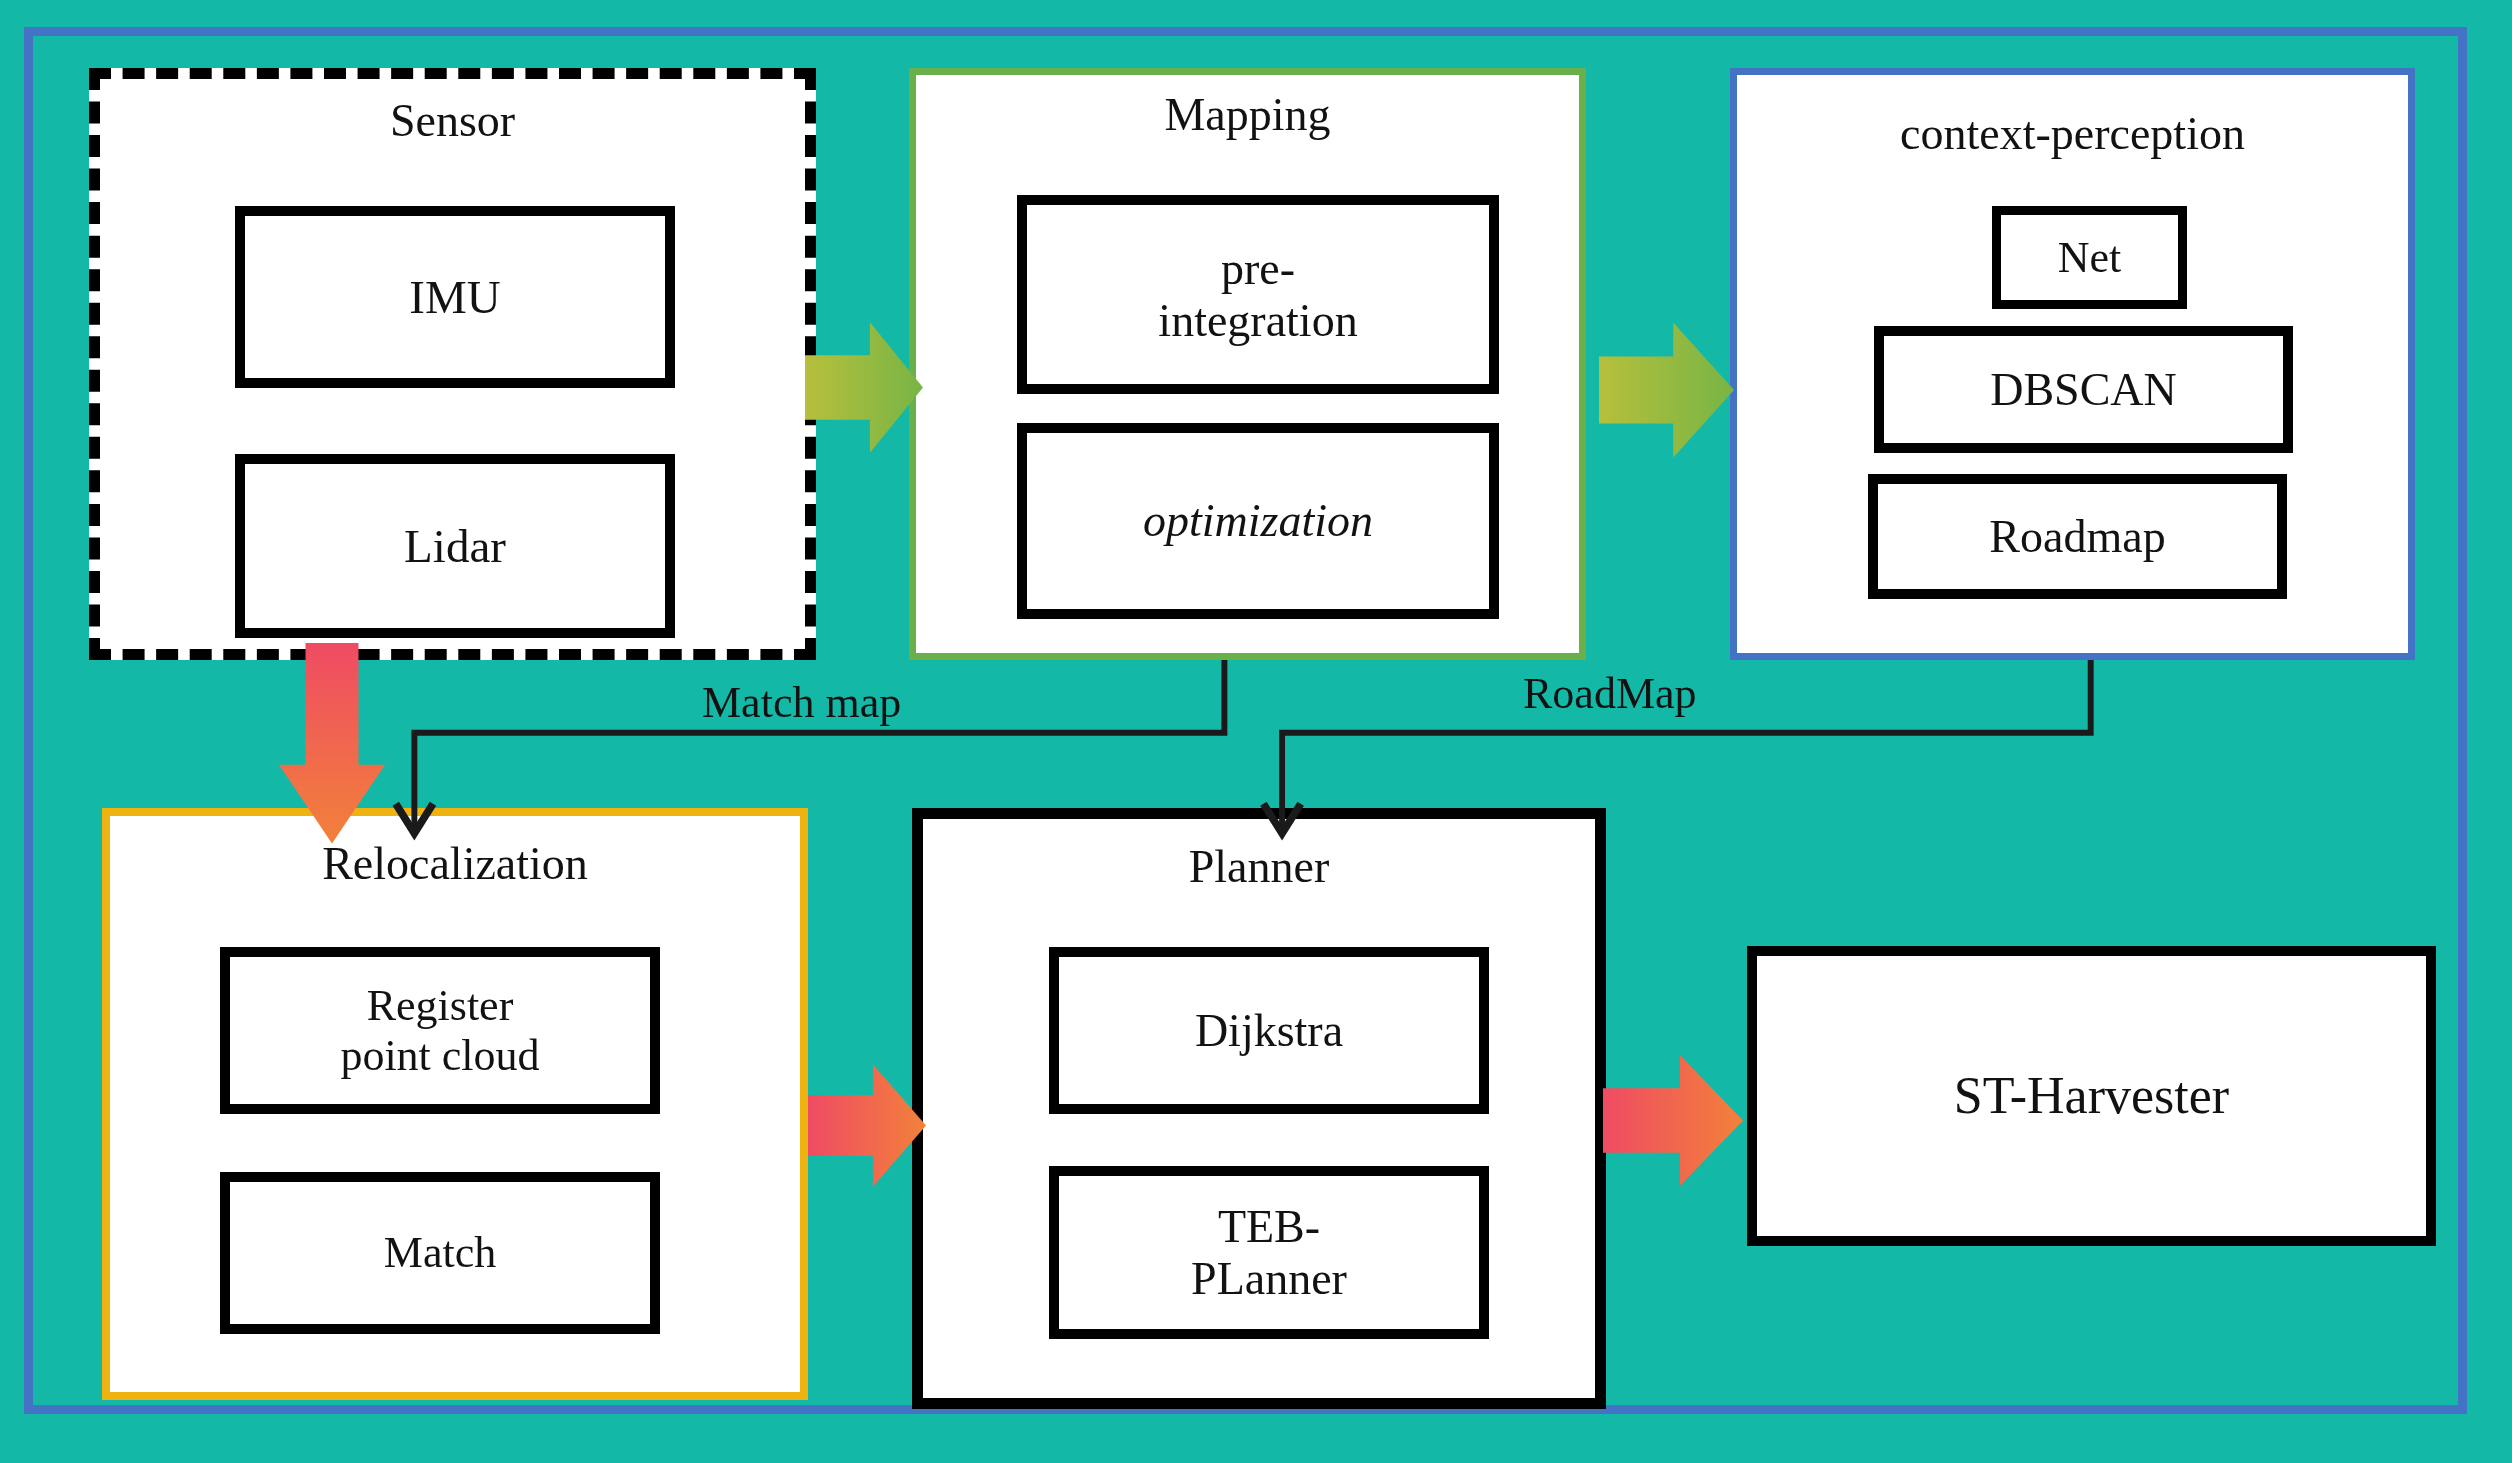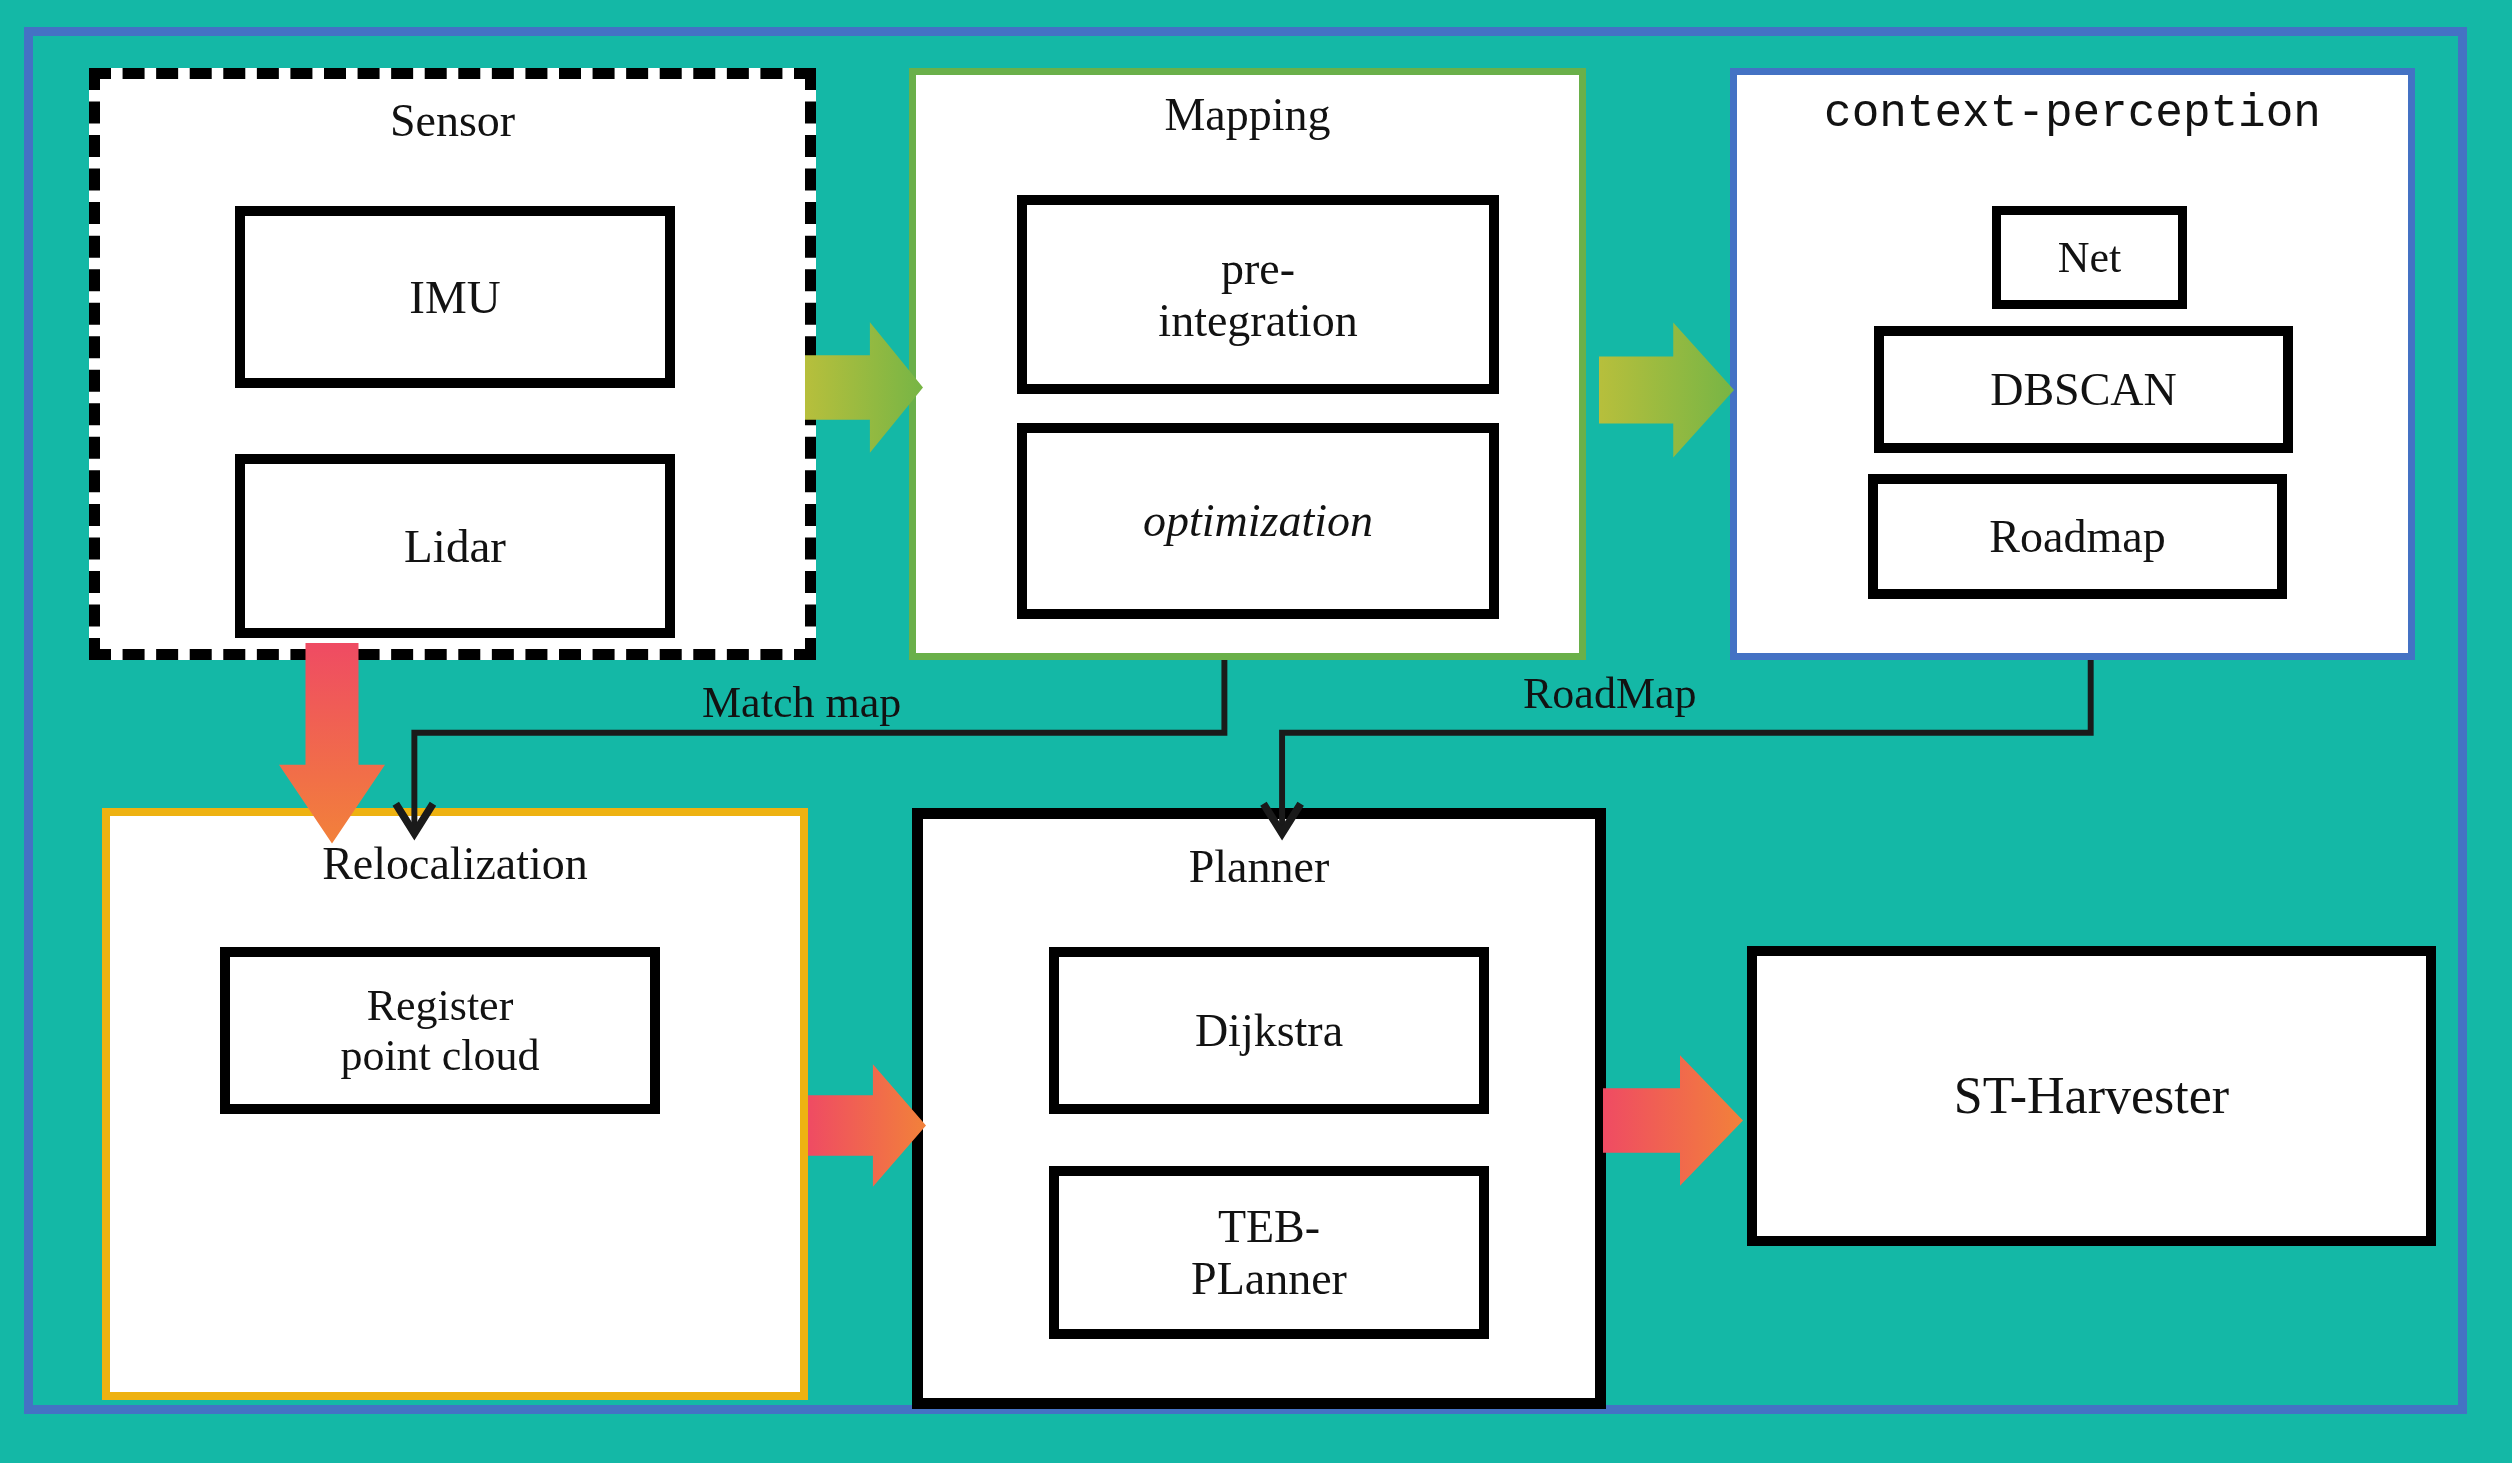--- a/index.html
+++ b/index.html
@@ -163,39 +163,42 @@
   </div>
   <div class="node n-preint">
     <span>pre-
 integration</span>
   </div>
   <div class="node n-opt">
     <span>optimization</span>
   </div>
 
   <div class="group g-context">
-    <div class="group-title" style="top:16px;font-family:Liberation Mono, monospace;">context-perception</div>
+    <div class="group-title" style="top:36px;">context-perception</div>
   </div>
   <div class="node n-net">
     <span>Net</span>
   </div>
   <div class="node n-dbscan">
     <span>DBSCAN</span>
   </div>
   <div class="node n-roadmap">
     <span>Roadmap</span>
   </div>
 
   <div class="group g-reloc">
     <div class="group-title" style="top:25px;">Relocalization</div>
   </div>
   <div class="node n-register">
     <span>Register
 point cloud</span>
   </div>
+  <div class="node n-match">
+    <span>Match</span>
+  </div>
 
   <div class="group g-planner">
     <div class="group-title" style="top:25px;">Planner</div>
   </div>
   <div class="node n-dijkstra">
     <span>Dijkstra</span>
   </div>
   <div class="node n-teb">
     <span>TEB-
 PLanner</span>

